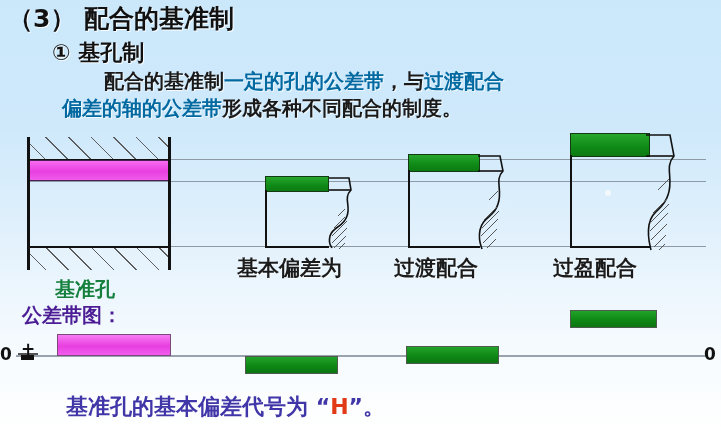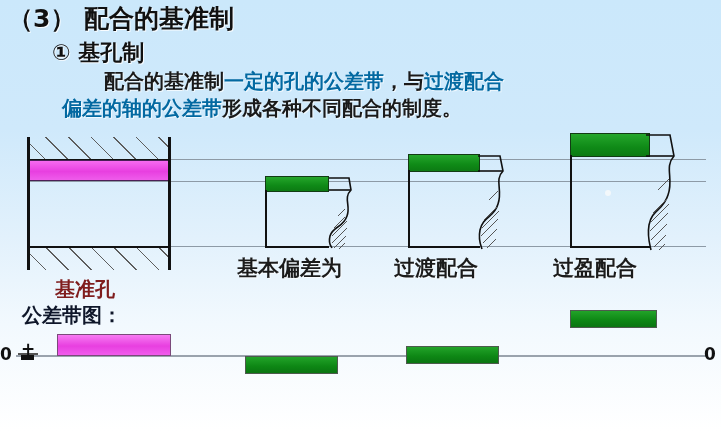--- a/index.html
+++ b/index.html
@@ -52,22 +52,22 @@
   .shaft .green{position:absolute;left:0;top:0;box-sizing:border-box;
       background:linear-gradient(to bottom,#25a62b,#0f8a17 60%,#0c7a13);
       border:1.5px solid #123b14;}
   .shaft .squig{position:absolute;}
 
   
   .fitlabel{position:absolute;font-size:21px;font-weight:bold;color:#1b1b1b;white-space:nowrap;
      text-shadow:1px 1px 0 rgba(255,255,255,.7);}
 
   
-  #capHole{left:55px;top:276px;font-size:20px;color:#7f1d1d;}
-  #capZone{left:22px;top:302px;font-size:20px;color:#0f172a;}
+  #capHole{left:55px;top:276px;font-size:20px;color:#15803d;}
+  #capZone{left:22px;top:302px;font-size:20px;color:#4c1d95;}
 
   
   #zeroline{position:absolute;left:16px;top:355px;width:690px;height:1.5px;background:#9aa3ad;}
   #zeroL{left:0px;top:344px;font-size:17px;color:#111;}
   #zeroR{left:704px;top:344px;font-size:17px;color:#111;}
   #plus{position:absolute;left:21px;top:339px;font-size:17px;font-weight:bold;color:#111;}
   #minus{position:absolute;left:21px;top:355px;width:13px;height:5px;background:#111;}
   #plusline{position:absolute;left:18px;top:353px;width:20px;height:1.5px;background:#555;}
 
   .zbar{position:absolute;box-sizing:border-box;}
@@ -180,14 +180,17 @@
   <div class="txt" id="zeroR">0</div>
   <div id="plusline"></div>
   <div id="plus">+</div>
   <div id="minus"></div>
 
   <div class="zbar pink" style="left:57px;top:334px;width:114px;height:22px;"></div>
   <div class="zbar grn" style="left:245px;top:356px;width:93px;height:18px;"></div>
   <div class="zbar grn" style="left:406px;top:346px;width:93px;height:18px;"></div>
   <div class="zbar grn" style="left:570px;top:310px;width:87px;height:18px;"></div>
 
+  <div class="txt" id="bottomtext">
+    <span>基准孔的基本偏差代号为  “</span><span class="hh">H</span><span>”。</span>
+  </div>
 
 </div>
 
 </body></html>

